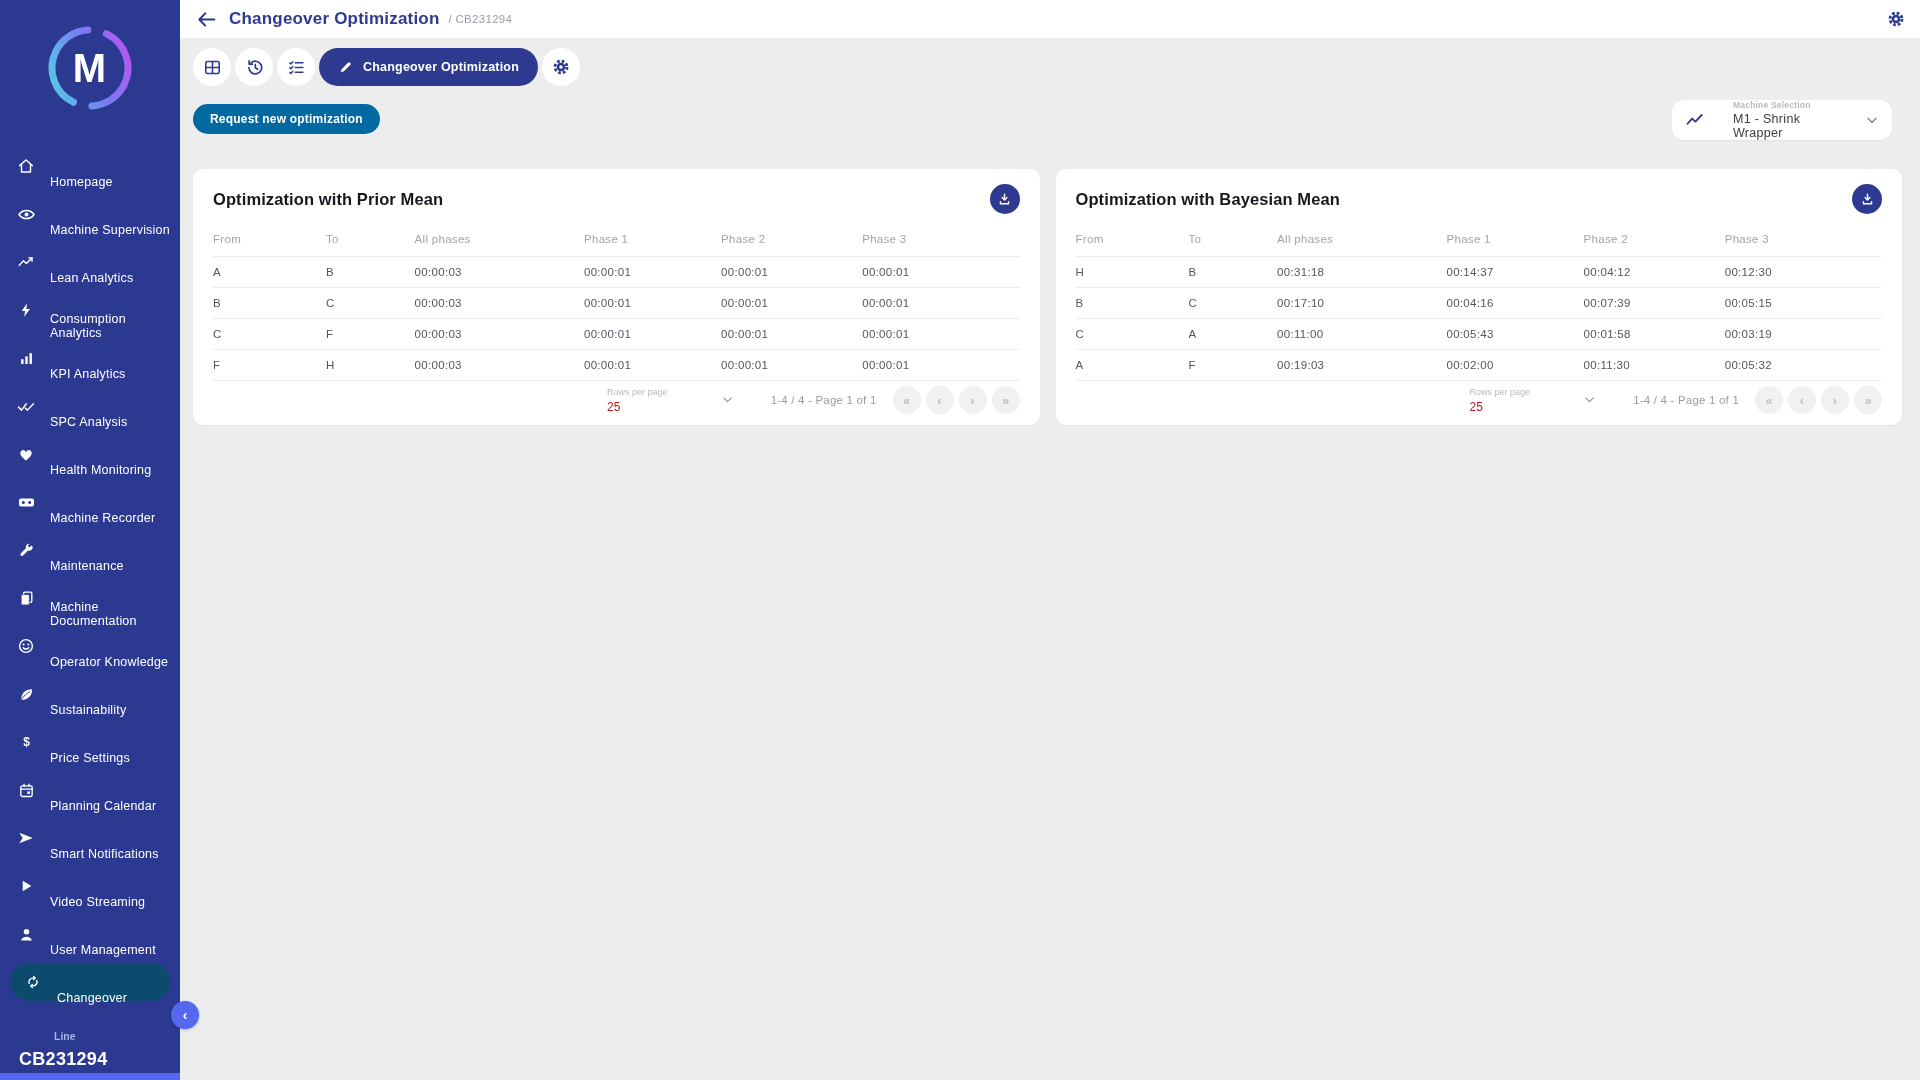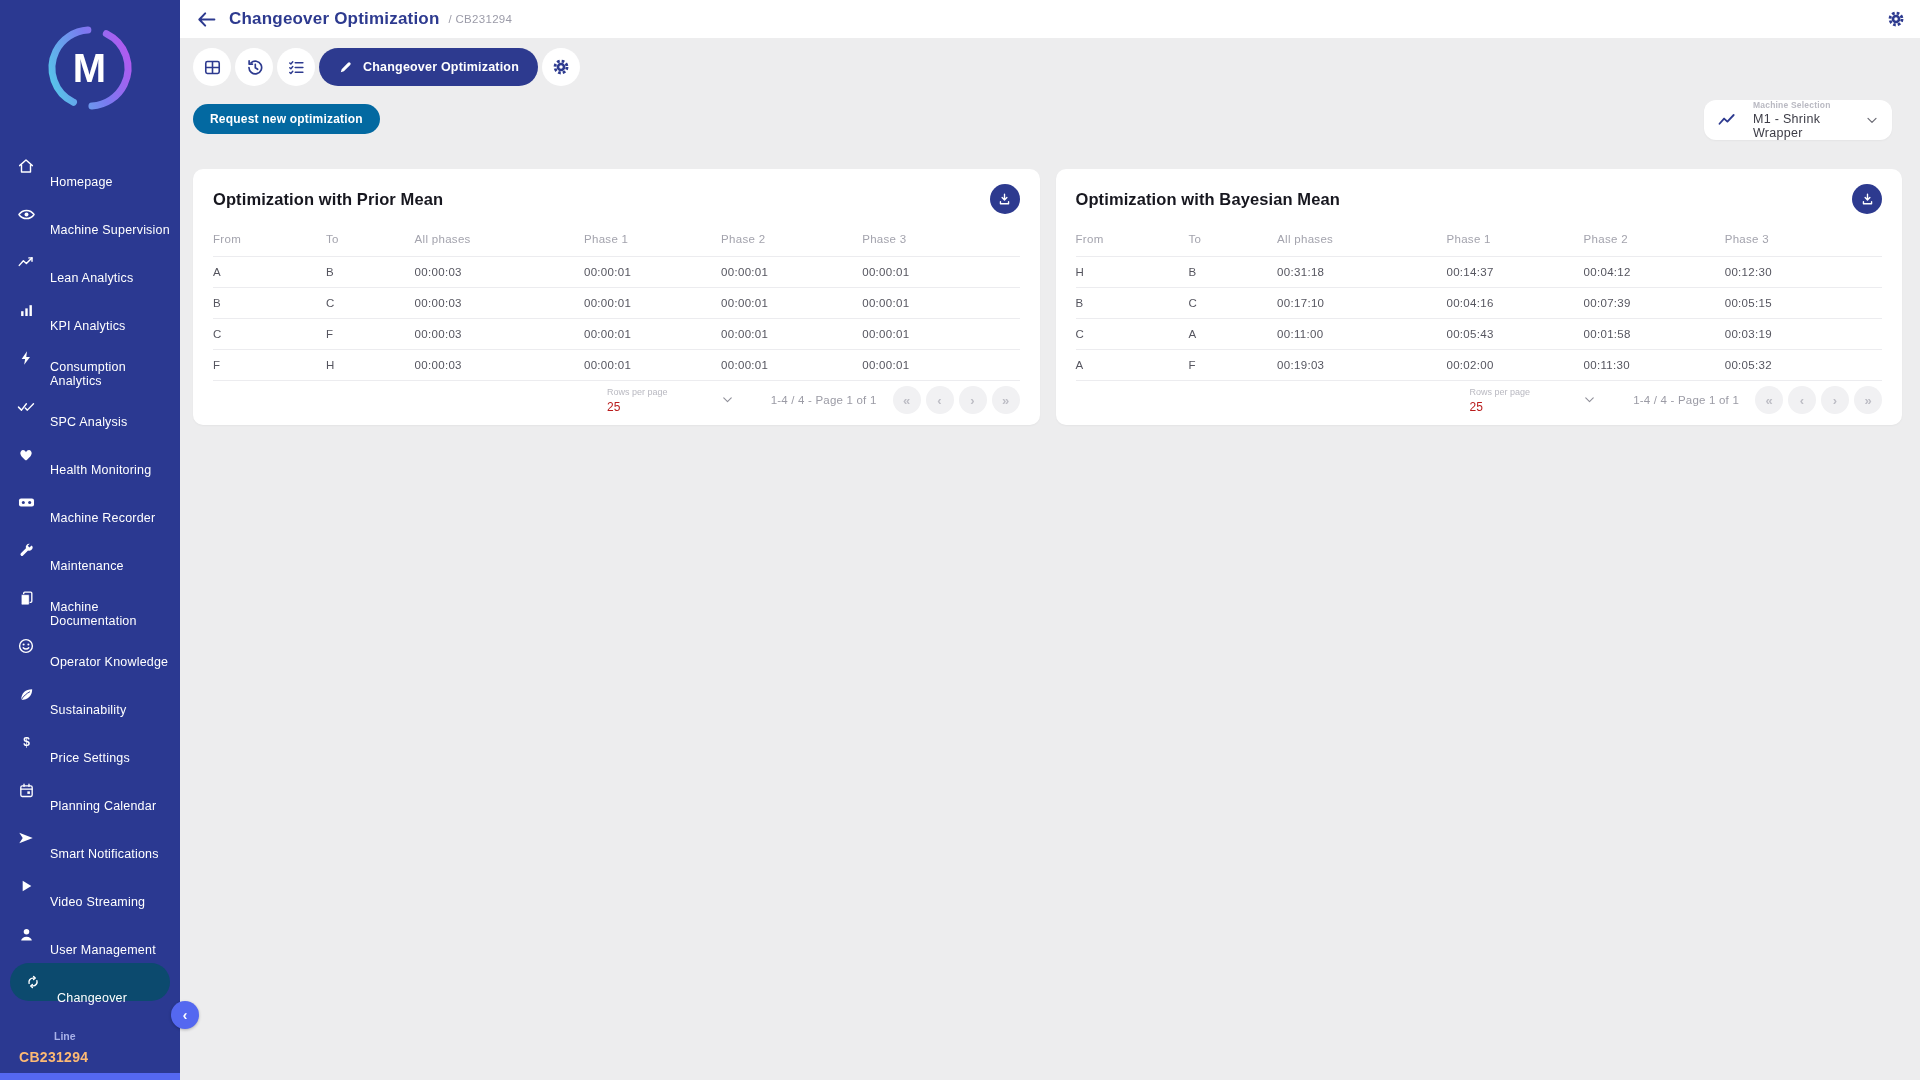--- a/index.html
+++ b/index.html
@@ -16,21 +16,21 @@
     position:absolute; inset:0; display:flex; align-items:center; justify-content:center;
     font-size:40px; font-weight:bold; color:#fff; letter-spacing:1px;
   }
   .nav { position:absolute; top:142px; left:0; width:180px; }
   .nav-item { height:48px; display:flex; align-items:center; gap:13px; padding:0 8px 0 15px; cursor:pointer; }
   .nav-item .nav-icon { width:22px; min-width:22px; display:flex; justify-content:center; align-items:center; }
   .nav-item .nav-label { font-size:12.5px; font-weight:normal; line-height:1.15; letter-spacing:.2px;margin-top:32px; }
   .nav-item.active { background:#0c4a6e; border-radius:22px; margin:5px 10px; height:38px; padding-left:12px; }
   .line-block { position:absolute; left:19px; top:1030px; }
   .line-label { font-size:10.5px; color:#a9b2e9; font-weight:bold;padding-left:35px; }
-  .line-value { font-size:14px; color:#fdba74; font-weight:bold; margin-top:7px; letter-spacing:.3px; }
+  .line-value { font-size:18px; color:#ffffff; font-weight:bold; margin-top:7px; letter-spacing:.3px; }
   .bottom-strip { position:absolute; left:0; bottom:0; width:180px; height:7px; background:#5468f0; }
   .collapse-btn {
     position:absolute; left:171px; top:1001px; width:28px; height:28px; border-radius:50%;
     background:#5468f0; color:#fff; display:flex; align-items:center; justify-content:center;
     font-size:14px; font-weight:bold; z-index:5; cursor:pointer; box-shadow:0 1px 3px rgba(0,0,0,.25);
   }
   
   .header {
     position:absolute; left:180px; top:0; width:1740px; height:38px; background:#fff;
     display:flex; align-items:center; padding:0 14px 0 16px; z-index:1;
@@ -49,22 +49,22 @@
   .tool-pill {
     height:38px; border-radius:19px; background:#2d3a8f; color:#fff; display:flex; align-items:center;
     gap:9px; padding:0 19px; font-size:12.5px; font-weight:bold; cursor:pointer; letter-spacing:.2px;
   }
   .request-btn {
     position:absolute; left:13px; top:104px; height:30px; border-radius:15px; background:#0369a1;
     color:#fff; font-size:12px; font-weight:bold; display:flex; align-items:center; padding:0 17px;
     cursor:pointer; border:none; font-family:inherit; letter-spacing:.2px;
   }
   .machine-select {
-    position:absolute; right:28px; top:100px; width:188px; height:40px; background:#fff; border-radius:12px;
-    display:flex; align-items:center; padding:0 12px 0 13px; gap:16px; cursor:pointer;
+    position:absolute; right:28px; top:100px; width:220px; height:40px; background:#fff; border-radius:12px;
+    display:flex; align-items:center; padding:0 12px 0 13px; gap:28px; cursor:pointer;
     box-shadow:0 1px 2px rgba(0,0,0,.04);
   }
   .ms-text { flex:1; }
   .ms-label { font-size:8.5px; color:#b9b9c2; font-weight:bold; letter-spacing:.2px; }
   .ms-value { font-size:12.5px; color:#3c3c46; margin-top:2px; letter-spacing:.3px; }
   
   .cards { position:absolute; left:13px; right:18px; top:169px; display:flex; gap:16px; }
   .card {
     flex:1; background:#fff; border-radius:10px; height:256px; padding:15px 20px 8px 20px;
     box-shadow:0 1px 2px rgba(0,0,0,.04); position:relative;
@@ -138,35 +138,35 @@
         <span class="nav-icon">
           <svg width="18" height="18" viewBox="0 0 24 24">
             <path d="M3 16.5l5.5-6.2 4 3.6L20 6.5" fill="none" stroke="#fff" stroke-width="1.9" stroke-linecap="round" stroke-linejoin="round"></path>
             <path d="M15.8 6.5H20V11" fill="none" stroke="#fff" stroke-width="1.9" stroke-linecap="round" stroke-linejoin="round"></path>
           </svg>
         </span>
         <span class="nav-label">Lean Analytics</span>
       </div>
       <div class="nav-item">
         <span class="nav-icon">
+          <svg width="16" height="16" viewBox="0 0 24 24">
+            <path d="M13.5 2L5.5 13.5h5.2L9.2 22l8.8-11.5h-5.6L13.5 2z" fill="#fff"></path>
+          </svg>
+        </span>
+        <span class="nav-label">Consumption Analytics</span>
+      </div>
+      <div class="nav-item">
+        <span class="nav-icon">
           <svg width="17" height="17" viewBox="0 0 24 24">
             <rect x="4.4" y="13" width="3.4" height="6.8" fill="#fff"></rect>
             <rect x="10.3" y="9" width="3.4" height="10.8" fill="#fff"></rect>
             <rect x="16.2" y="4.5" width="3.4" height="15.3" fill="#fff"></rect>
           </svg>
         </span>
         <span class="nav-label">KPI Analytics</span>
-      </div>
-      <div class="nav-item">
-        <span class="nav-icon">
-          <svg width="16" height="16" viewBox="0 0 24 24">
-            <path d="M13.5 2L5.5 13.5h5.2L9.2 22l8.8-11.5h-5.6L13.5 2z" fill="#fff"></path>
-          </svg>
-        </span>
-        <span class="nav-label">Consumption Analytics</span>
       </div>
       <div class="nav-item">
         <span class="nav-icon">
           <svg width="18" height="18" viewBox="0 0 24 24">
             <path d="M2 13.5l4 4L12.5 9" fill="none" stroke="#fff" stroke-width="1.9" stroke-linecap="round" stroke-linejoin="round"></path>
             <path d="M11 14.8l2.8 2.7L22 9" fill="none" stroke="#fff" stroke-width="1.9" stroke-linecap="round" stroke-linejoin="round"></path>
           </svg>
         </span>
         <span class="nav-label">SPC Analysis</span>
       </div>

